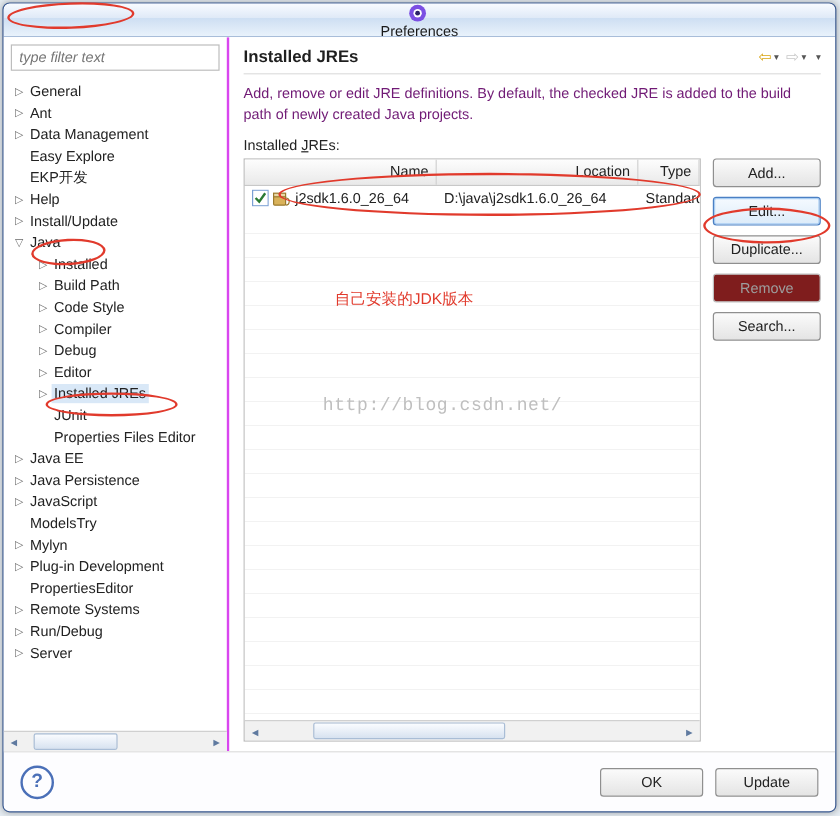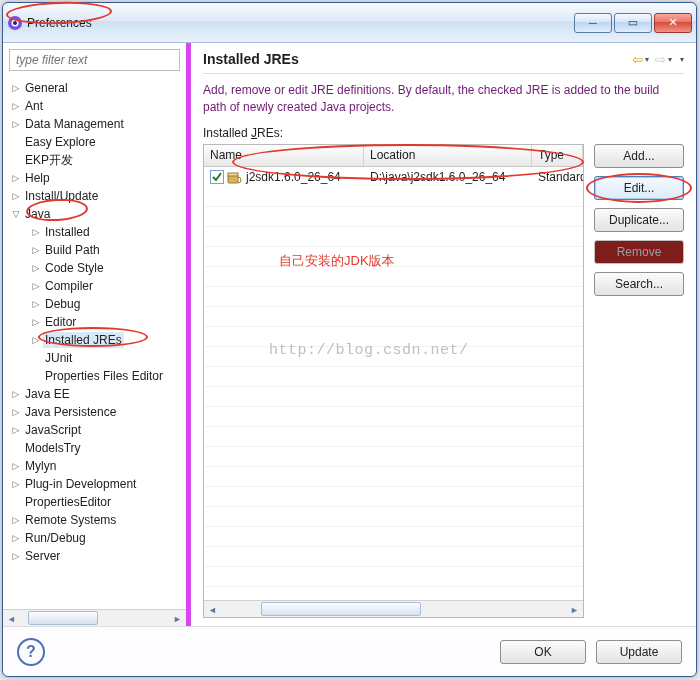--- a/index.html
+++ b/index.html
@@ -1,27 +1,27 @@
 <!DOCTYPE html>
 <html><head>
 <meta charset="utf-8">
 <style>
   * { box-sizing: border-box; }
   body { margin:0; font-family: Tahoma, Arial, sans-serif; font-size:12px; color:#222; background:#e6edf3; width:700px; height:680px; overflow:hidden; }
   .window { width:695px; height:675px; margin:2px; background:#fdfdff; border:1px solid #3b5a91; border-radius:6px; box-shadow:0 0 6px rgba(0,0,0,0.3); display:flex; flex-direction:column; overflow:hidden; }
-  .titlebar { height:40px; background:linear-gradient(#f8fbff,#dfe9f7 45%,#cedff3 46%,#e9f2fb); border-bottom:1px solid #a8bdd9; display:flex; align-items:center; padding:0 4px; border-radius:6px 6px 0 0; }
+  .titlebar { height:28px; background:linear-gradient(#f8fbff,#dfe9f7 45%,#cedff3 46%,#e9f2fb); border-bottom:1px solid #a8bdd9; display:flex; align-items:center; padding:0 4px; border-radius:6px 6px 0 0;flex-direction:column; }
   .titlebar .tb-icon { width:16px; height:16px; margin-right:4px; }
   .titlebar .tb-icon svg{width:16px;height:16px;}
   .titlebar .title { flex:1; font-size:12px; color:#1a1a1a; }
   .wbtns { display:flex; gap:0; }
   .wbtn { width:38px; height:20px; border:1px solid #5a7aa8; border-radius:3px; margin-left:2px; background:linear-gradient(#f7fbff,#d6e5f7 45%,#bcd5f0 46%,#e2eefb); display:flex; align-items:center; justify-content:center; font-family:Arial; font-size:11px; color:#2a4c7d; }
   .wbtn.close { background:linear-gradient(#f6a9a0,#e8766a 45%,#d84b3a 46%,#f19184); border-color:#9a3a2d; color:#fff; }
   .content { flex:1; display:flex; background:#fff; overflow:hidden; }
   
-  .sidebar { width:188px; display:flex; flex-direction:column; border-right:5px solid #d946ef; }
+  .sidebar { width:188px; display:flex; flex-direction:column; border-right:2px solid #d946ef; }
   .filterbox { padding:6px; }
   .filterbox input { width:100%; height:22px; border:1px solid #bdbdbd; padding:2px 6px; color:#777; font-style:italic; font-size:12px; }
   .tree { flex:1; overflow:auto; padding:2px 0 2px 0; }
   .tree-item { white-space:nowrap; padding:1px 0 1px 0; line-height:16px; height:18px; display:flex; align-items:center; position:relative; }
   .tree-item .tw { width:14px; display:inline-flex; justify-content:center; align-items:center; font-size:9px; color:#6b6b6b; user-select:none; }
   .tree-item .lbl { padding:0 2px; }
   .tree-item.selected .lbl { background:#d9e8f7; }
   .d0 { padding-left:6px; }
   .d1 { padding-left:26px; }
   .scrollbar-h { height:17px; background:#f1f1f1; border-top:1px solid #d0d0d0; position:relative; }
@@ -34,21 +34,21 @@
   .main { flex:1; display:flex; flex-direction:column; padding:8px 12px 8px 12px; }
   .page-head { display:flex; align-items:center; border-bottom:1px solid #dedede; padding-bottom:6px; margin-bottom:8px; }
   .page-title { font-size:14px; font-weight:bold; color:#1f1f1f; flex:1; }
   .nav-icons { display:flex; align-items:center; gap:2px; }
   .nav-icons span{display:inline-flex;align-items:center;}
   .desc { color:#701a75; line-height:1.4; margin-bottom:10px; }
   .list-label { margin-bottom:4px; display:inline-block; }
   .list-label u { text-decoration:underline; }
   .table-area { display:flex; gap:10px; flex:1; min-height:0; }
   .table-wrap { flex:1; border:1px solid #b9b9b9; display:flex; flex-direction:column; min-width:0; }
-  .thead { display:flex; background:linear-gradient(#fdfdfd,#e9e9e9); border-bottom:1px solid #c8c8c8; height:22px; }
+  .thead { display:flex; background:linear-gradient(#fdfdfd,#e9e9e9); border-bottom:1px solid #c8c8c8; height:22px;text-align:right; }
   .th { border-right:1px solid #d2d2d2; padding:3px 6px; font-size:12px; color:#222; }
   .th.c0 { width:160px; }
   .th.c1 { width:168px; }
   .th.c2 { flex:1; }
   .tbody { flex:1; position:relative; overflow:hidden; background:#fff; }
   .grid-lines { position:absolute; inset:0; background:repeating-linear-gradient(#fff,#fff 19px,#f2f2f2 19px,#f2f2f2 20px); }
   .trow { position:absolute; top:0; left:0; right:0; height:20px; display:flex; align-items:center; background:#fff; }
   .td { padding:0 6px; height:20px; display:flex; align-items:center; overflow:hidden; white-space:nowrap; font-size:12px;}
   .td.c0 { width:160px; }
   .td.c1 { width:168px; }

